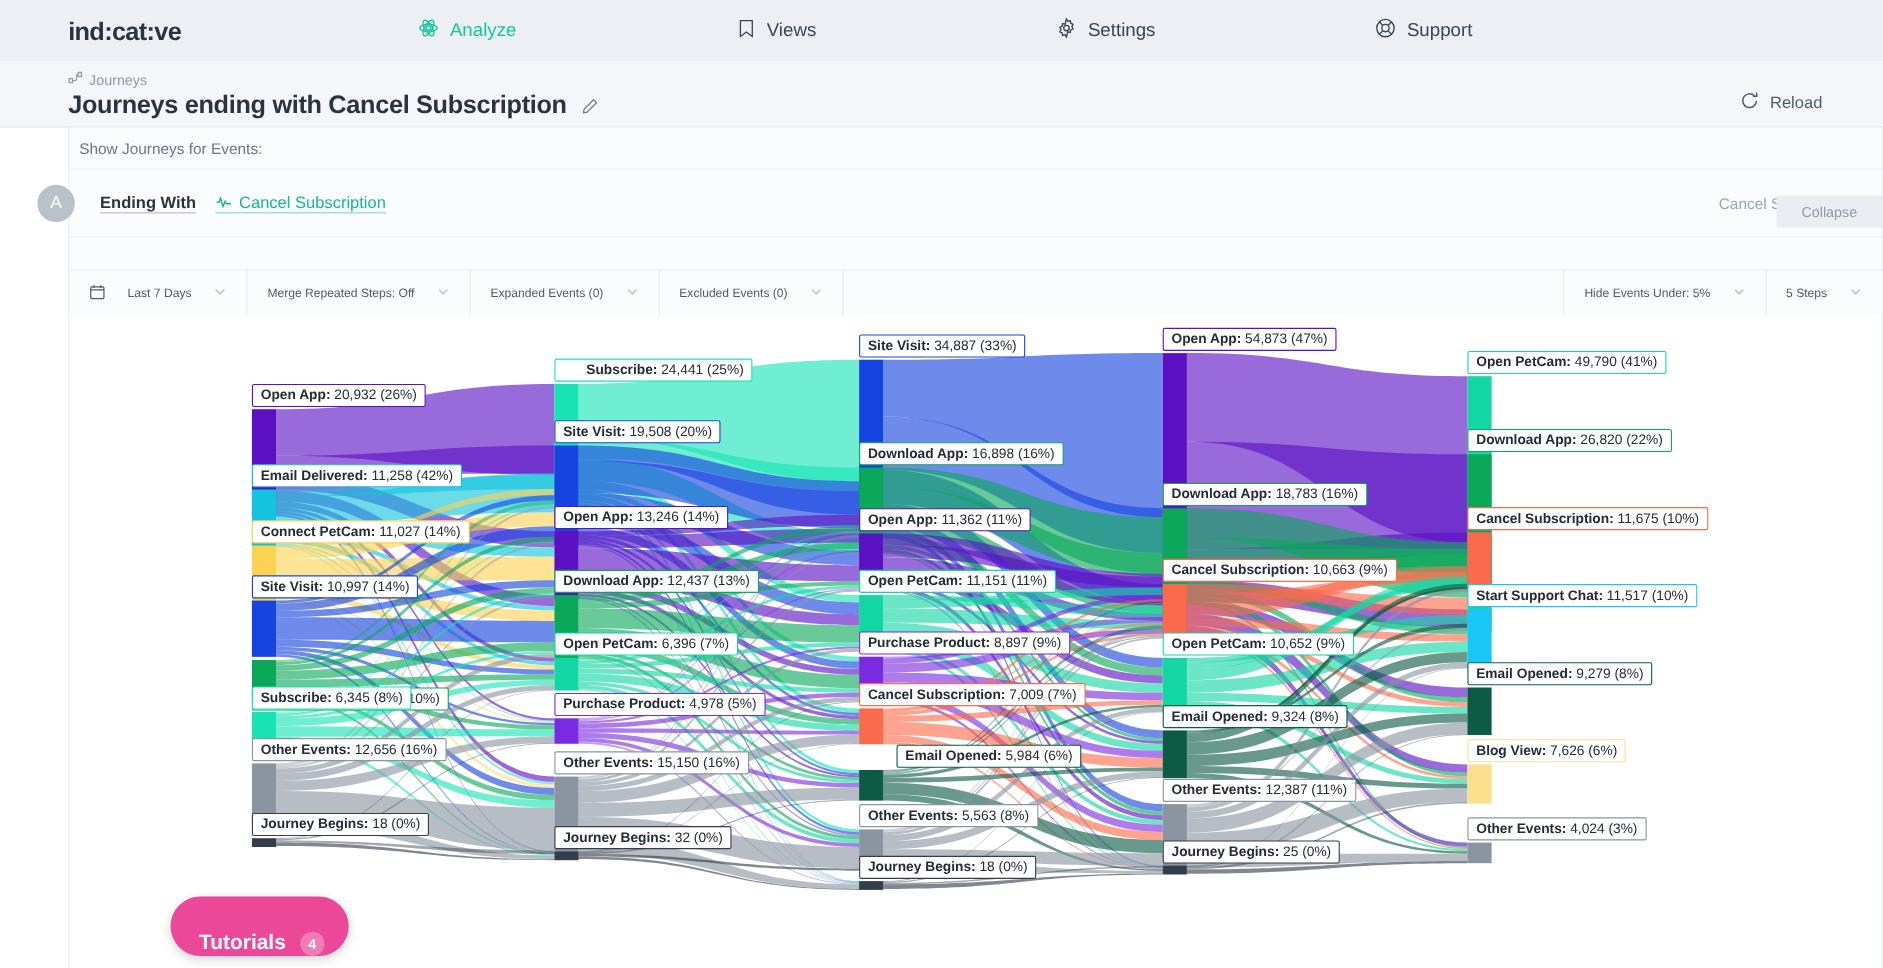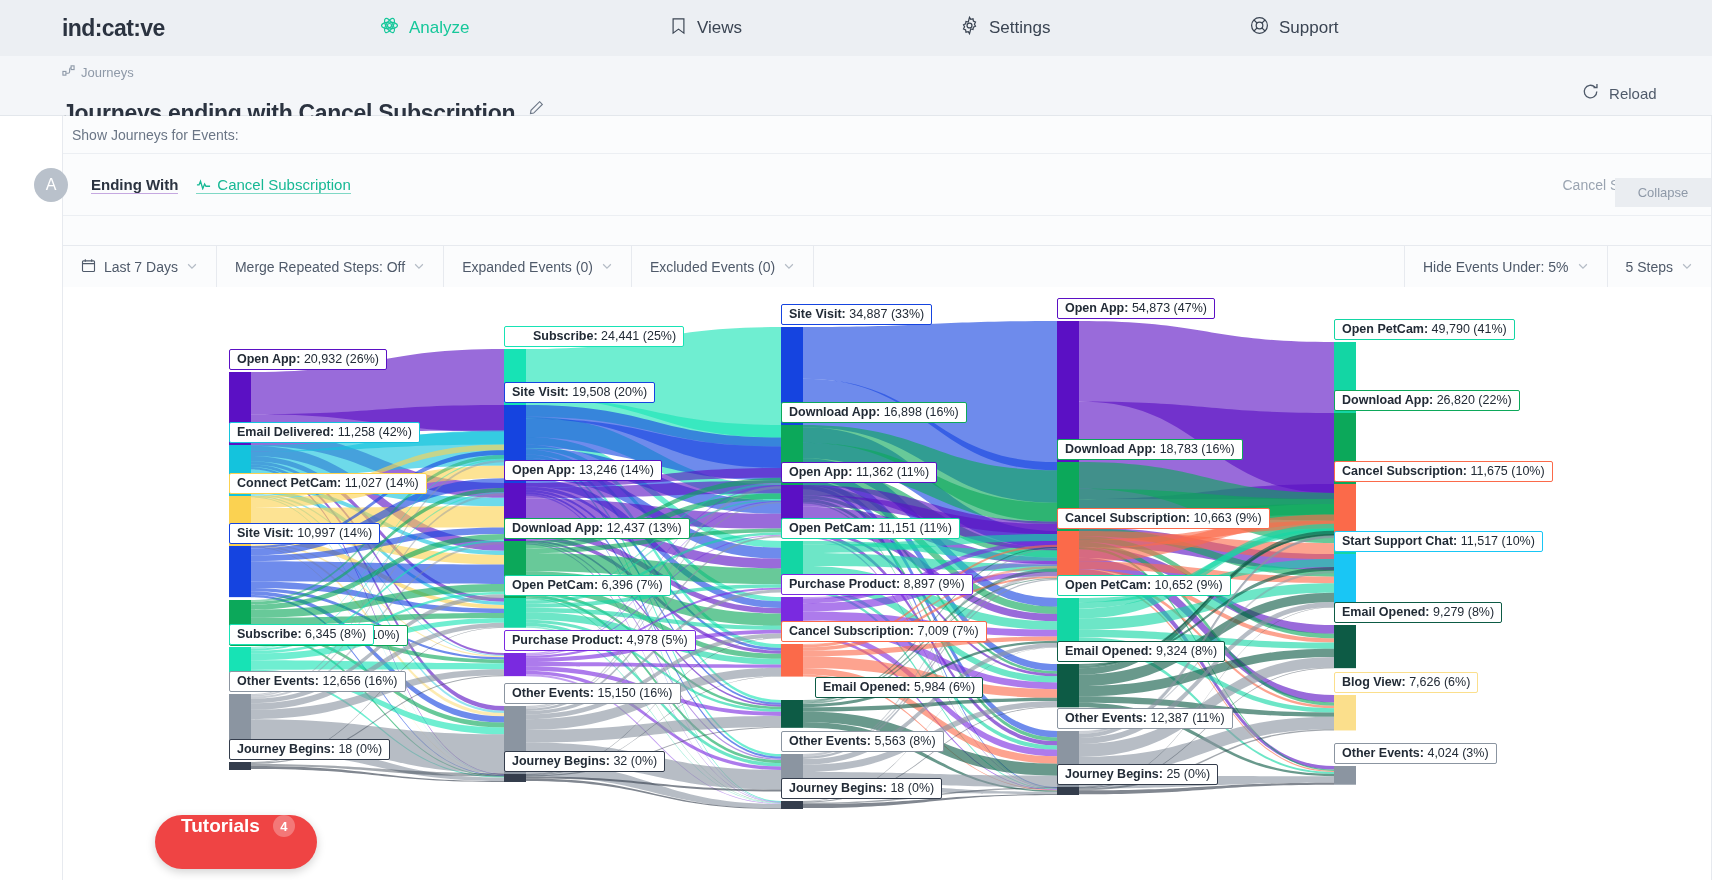--- a/index.html
+++ b/index.html
@@ -58,23 +58,23 @@
   #breadcrumb {
     margin-left: 62px;
     display: flex;
     align-items: center;
     gap: 6px;
     font-size: 13px;
     color: #8e99a8;
   }
   #pagetitle-row {
     margin-left: 62px;
-    margin-top: 20px;
-    display: flex;
-    align-items: flex-start;
+    margin-top: 2px;
+    display: flex;
+    align-items: flex-end;
     gap: 14px;
   }
   #pagetitle {
     font-size: 23px;
     font-weight: bold;
     color: #2b3340;
     letter-spacing: -0.3px;
   }
   #title-actions {
     position: absolute;
@@ -168,23 +168,23 @@
     height: 42px;
     margin-top: 29px;
     border-top: 1px solid #e7eaef;
     display: flex;
     align-items: stretch;
     background: #fbfcfd;
   }
   .filter {
     display: flex;
     align-items: center;
-    gap: 8px;
+    gap: 20px;
     padding: 0 18px;
-    font-size: 14px;
+    font-size: 11px;
     color: #4f5a6a;
     border-right: 1px solid #e7eaef;
     cursor: pointer;
     white-space: nowrap;
     justify-content: center;
   }
   .filter.rightsep { border-left: 1px solid #e7eaef; border-right: none; }
   .spacer { flex: 1; }
   .chev { opacity: .65; }
 
@@ -216,26 +216,26 @@
   .nodelabel b { font-weight: bold; }
 
   
   #tutorials {
     position: absolute;
     left: 92px;
     bottom: 26px;
     height: 54px;
     padding: 0 22px 0 26px;
     border-radius: 27px;
-    background: #ef4444;
+    background: #ec4899;
     color: #fff;
     font-size: 19px;
     font-weight: bold;
     display: flex;
-    align-items: flex-start;
+    align-items: flex-end;
     gap: 13px;
     box-shadow: 0 3px 10px rgba(0,0,0,.18);
     cursor: pointer;
   }
   #tut-badge {
     width: 22px; height: 22px;
     border-radius: 50%;
     background: rgba(255,255,255,.28);
     display: flex; align-items: center; justify-content: center;
     font-size: 13px;

